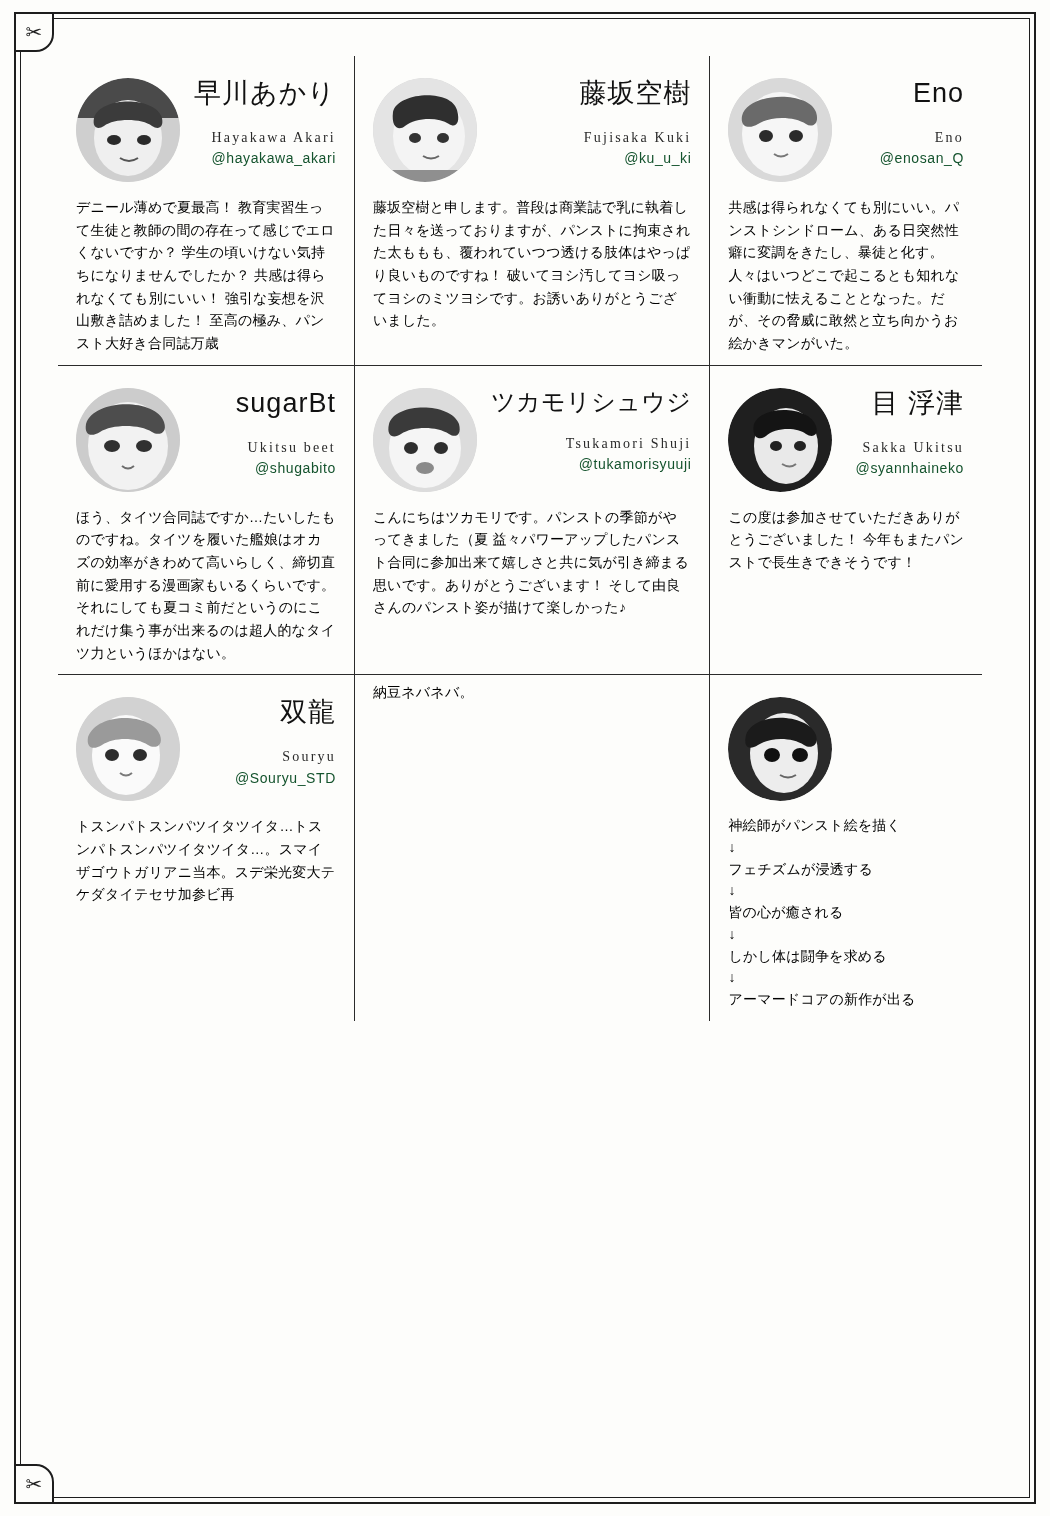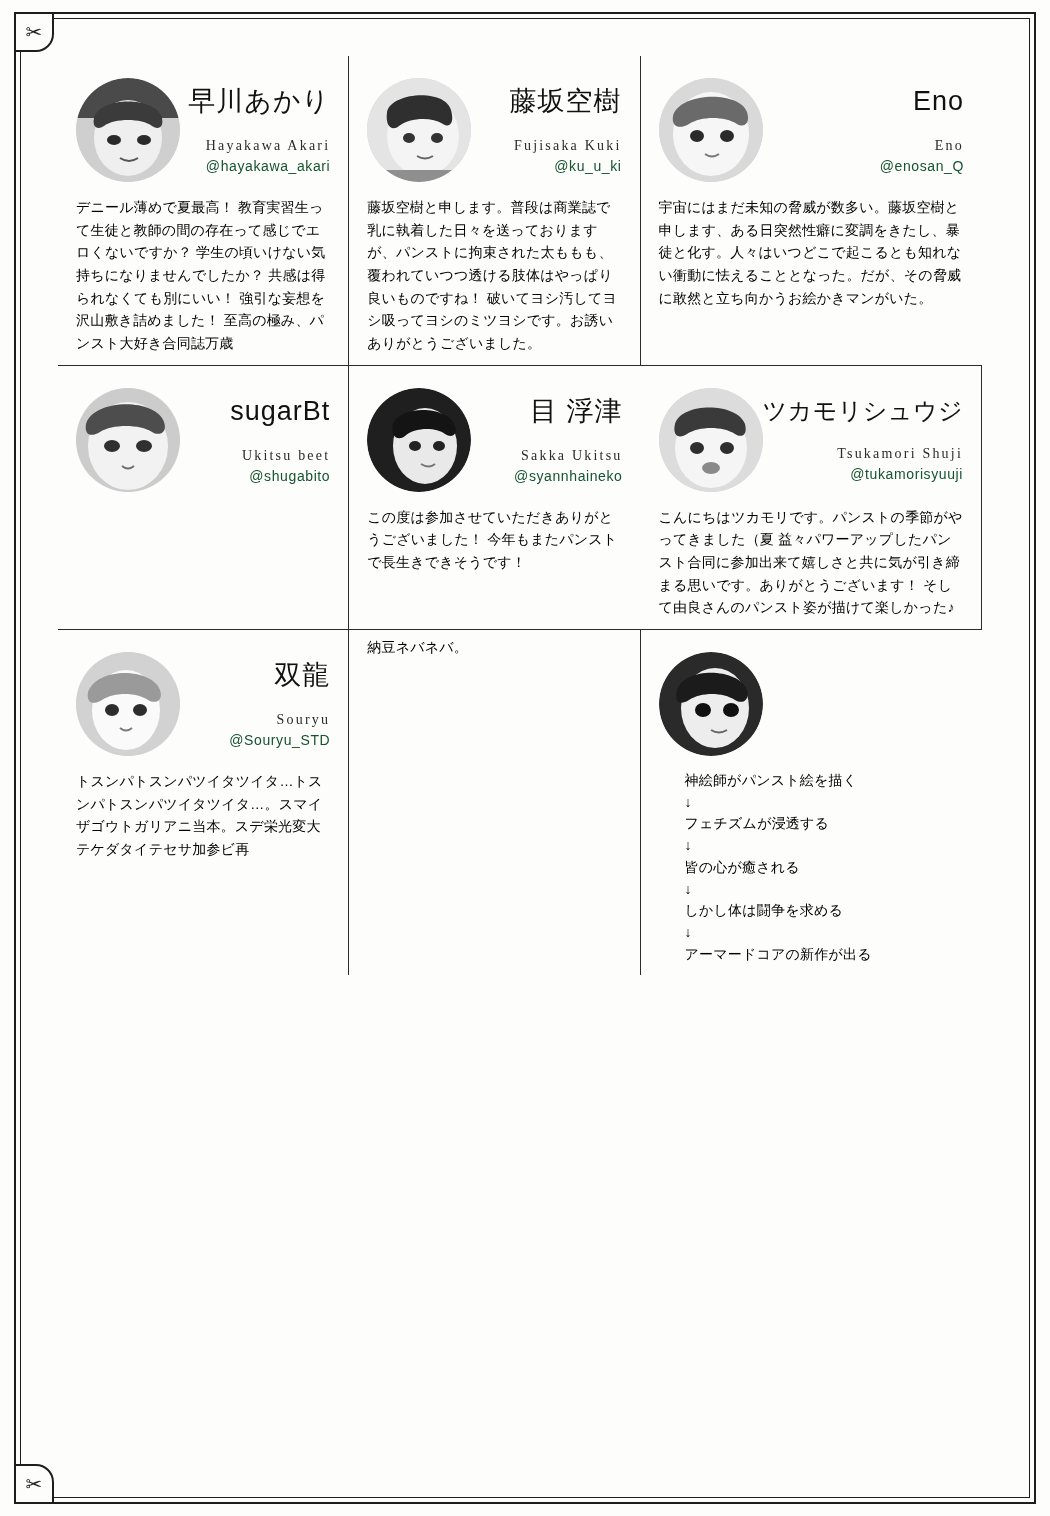--- a/index.html
+++ b/index.html
@@ -76,21 +76,21 @@
     position: relative;
   }
   .col-div {
     border-right: 1px solid #2b2b2b;
   }
   .row-div {
     border-bottom: 1px solid #2b2b2b;
   }
   .card-head {
     display: flex;
-    align-items: center;
+    gap: 14px;
     padding-top: 22px;
     padding-bottom: 8px;
   }
   .avatar {
     width: 104px;
     height: 104px;
     border-radius: 50%;
     flex: 0 0 104px;
     overflow: hidden;
     position: relative;
@@ -128,21 +128,20 @@
     font-size: 14px;
     line-height: 1.62;
     color: #000000;
     letter-spacing: 0.2px;
     white-space: pre-wrap;
     word-break: break-all;
     padding-top: 6px;
   }
   .body-text.flow {
     line-height: 1.55;
-    margin-left: 26px;
   }
 </style>
 </head>
 <body>
 
 <div class="page">
 
   <div class="frame-outer"></div>
   <div class="frame-inner"></div>
   <div class="corner tl">✂</div>
@@ -227,21 +226,21 @@
                 <path d="M46 76q7 5 14 0" stroke="#777" stroke-width="2" fill="none"></path>
               </g>
             </svg>
           </div>
           <div class="names">
             <div class="name-main">Eno</div>
             <div class="name-rom">Eno</div>
             <div class="name-handle">@enosan_Q</div>
           </div>
         </div>
-        <div class="body-text">宇宙にはまだ未知の脅威が数多い。藤坂空樹と申します、ある日突然性癖に変調をきたし、暴徒と化す。人々はいつどこで起こるとも知れない衝動に怯えることとなった。だが、その脅威に敢然と立ち向かうお絵かきマンがいた。</div>
+        <div class="body-text">共感は得られなくても別にいい。パンストシンドローム、ある日突然性癖に変調をきたし、暴徒と化す。人々はいつどこで起こるとも知れない衝動に怯えることとなった。だが、その脅威に敢然と立ち向かうお絵かきマンがいた。</div>
       </div>
 
       <div class="cell col-div row-div row2">
         <div class="card-head">
           <div class="avatar">
             <svg viewBox="0 0 104 104">
               <defs>
                   <clipPath id="c4">
                     <circle cx="52" cy="52" r="52"></circle>
                   </clipPath>
@@ -255,20 +254,49 @@
                 <path d="M46 78q6 5 12 0" stroke="#6d6d6d" stroke-width="2" fill="none"></path>
               </g>
             </svg>
           </div>
           <div class="names">
             <div class="name-main">sugarBt</div>
             <div class="name-rom">Ukitsu beet</div>
             <div class="name-handle">@shugabito</div>
           </div>
         </div>
+        <div class="body-text">ほう、タイツ合同誌ですか…たいしたものですね。タイツを履いた艦娘はオカズの効率がきわめて高いらしく、締切直前に愛用する漫画家もいるくらいです。それにしても夏コミ前だというのにこれだけ集う事が出来るのは超人的なタイツ力というほかはない。</div>
+      </div>
+
+      <div class="cell col-div row-div row2">
+        <div class="card-head">
+          <div class="avatar">
+            <svg viewBox="0 0 104 104">
+              <defs>
+                  <clipPath id="c5">
+                    <circle cx="52" cy="52" r="52"></circle>
+                  </clipPath>
+                </defs>
+              <g clip-path="url(#c5)">
+                <rect width="104" height="104" fill="#dcdcdc"></rect>
+                <ellipse cx="52" cy="60" rx="36" ry="40" fill="#f5f5f5"></ellipse>
+                <path d="M16 36c6-22 62-22 70 0 3 12-4 14-10 10-12-8-36-8-48 0-7 5-15 3-12-10z" fill="#3a3a3a"></path>
+                <ellipse cx="38" cy="60" rx="7" ry="6" fill="#2e2e2e"></ellipse>
+                <ellipse cx="68" cy="60" rx="7" ry="6" fill="#2e2e2e"></ellipse>
+                <ellipse cx="52" cy="80" rx="9" ry="6" fill="#8a8a8a"></ellipse>
+              </g>
+            </svg>
+          </div>
+          <div class="names">
+            <div class="name-main small">ツカモリシュウジ</div>
+            <div class="name-rom">Tsukamori Shuji</div>
+            <div class="name-handle">@tukamorisyuuji</div>
+          </div>
+        </div>
+        <div class="body-text">こんにちはツカモリです。パンストの季節がやってきました（夏 益々パワーアップしたパンスト合同に参加出来て嬉しさと共に気が引き締まる思いです。ありがとうございます！ そして由良さんのパンスト姿が描けて楽しかった♪</div>
       </div>
 
       <div class="cell row-div row2">
         <div class="card-head">
           <div class="avatar">
             <svg viewBox="0 0 104 104">
               <defs>
                   <clipPath id="c6">
                     <circle cx="52" cy="52" r="52"></circle>
                   </clipPath>
@@ -283,48 +311,20 @@
               </g>
             </svg>
           </div>
           <div class="names">
             <div class="name-main">目 浮津</div>
             <div class="name-rom">Sakka Ukitsu</div>
             <div class="name-handle">@syannhaineko</div>
           </div>
         </div>
         <div class="body-text">この度は参加させていただきありがとうございました！ 今年もまたパンストで長生きできそうです！</div>
-      </div>
-
-      <div class="cell col-div row-div row2">
-        <div class="card-head">
-          <div class="avatar">
-            <svg viewBox="0 0 104 104">
-              <defs>
-                  <clipPath id="c5">
-                    <circle cx="52" cy="52" r="52"></circle>
-                  </clipPath>
-                </defs>
-              <g clip-path="url(#c5)">
-                <rect width="104" height="104" fill="#dcdcdc"></rect>
-                <ellipse cx="52" cy="60" rx="36" ry="40" fill="#f5f5f5"></ellipse>
-                <path d="M16 36c6-22 62-22 70 0 3 12-4 14-10 10-12-8-36-8-48 0-7 5-15 3-12-10z" fill="#3a3a3a"></path>
-                <ellipse cx="38" cy="60" rx="7" ry="6" fill="#2e2e2e"></ellipse>
-                <ellipse cx="68" cy="60" rx="7" ry="6" fill="#2e2e2e"></ellipse>
-                <ellipse cx="52" cy="80" rx="9" ry="6" fill="#8a8a8a"></ellipse>
-              </g>
-            </svg>
-          </div>
-          <div class="names">
-            <div class="name-main small">ツカモリシュウジ</div>
-            <div class="name-rom">Tsukamori Shuji</div>
-            <div class="name-handle">@tukamorisyuuji</div>
-          </div>
-        </div>
-        <div class="body-text">こんにちはツカモリです。パンストの季節がやってきました（夏 益々パワーアップしたパンスト合同に参加出来て嬉しさと共に気が引き締まる思いです。ありがとうございます！ そして由良さんのパンスト姿が描けて楽しかった♪</div>
       </div>
 
       <div class="cell col-div row3">
         <div class="card-head">
           <div class="avatar">
             <svg viewBox="0 0 104 104">
               <defs>
                   <clipPath id="c7">
                     <circle cx="52" cy="52" r="52"></circle>
                   </clipPath>

